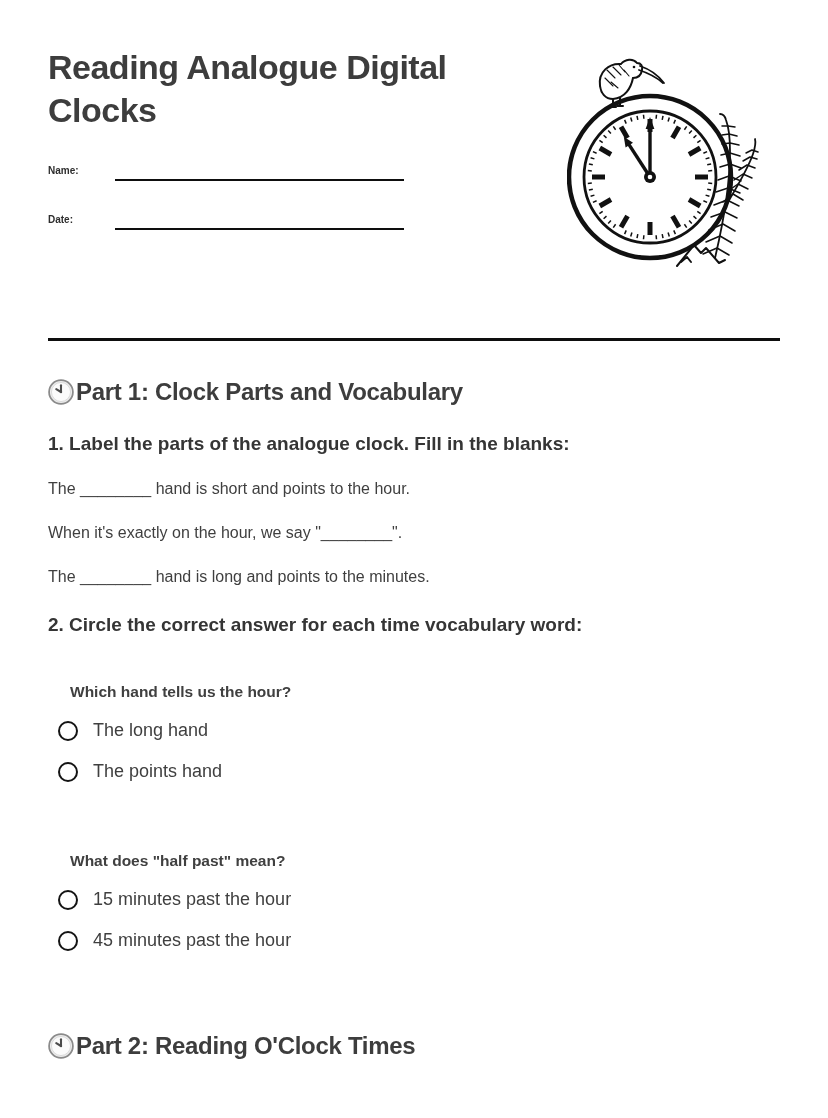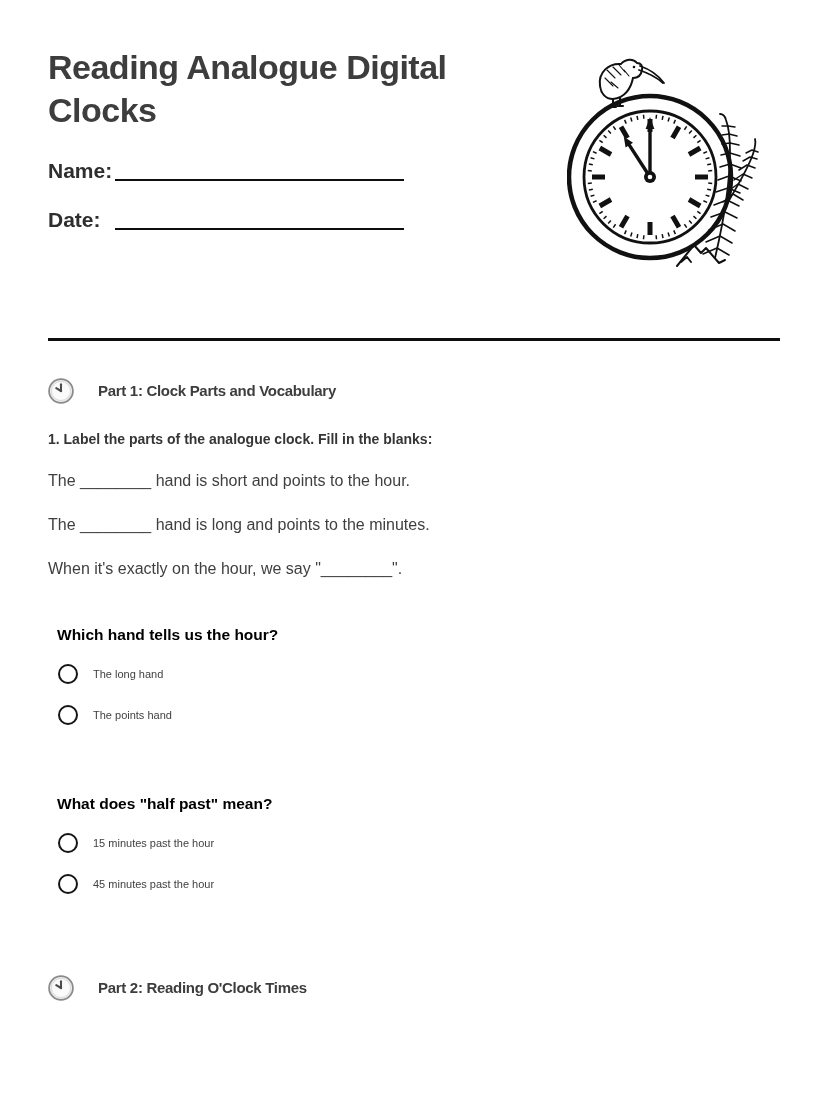--- a/index.html
+++ b/index.html
@@ -35,82 +35,82 @@
   .field-row {
     display: flex;
     align-items: flex-end;
     margin-top: 27px;
     height: 22px;
   }
   .field-row.date { }
   .field-label {
     width: 67px;
     font-weight: bold;
-    font-size: 21px;
+    font-size: 10px;
     color: #2e2e2e;
     line-height: 20px;
   }
   .field-line {
     width: 289px;
     height: 20px;
     border-bottom: 2px solid #0e0e0e;
   }
   .divider {
     margin-top: 108px;
     height: 3px;
     background: #0e0e0e;
   }
   h2.section-heading {
     display: flex;
     align-items: center;
-    gap: 24px;
+    gap: 2px;
     margin: 37px 0 0 0;
-    font-size: 15px;
+    font-size: 24px;
     letter-spacing: -0.3px;
     font-weight: bold;
     color: #3d3d3d;
   }
   h2.section-heading .emoji { width: 26px; height: 26px; flex: none; }
   .prompt {
     margin: 27px 0 0 0;
-    font-size: 14px;
+    font-size: 19px;
     font-weight: bold;
     color: #353535;
   }
   .blank-line {
     margin: 24px 0 0 0;
     font-size: 16px;
     line-height: 20px;
     color: #3f3f3f;
   }
   .q-block { margin-left: 9px; }
   .q-block.first { margin-top: 47px; }
   .q-block.second { margin-top: 69px; }
   .q-title {
-    margin: 0;
+    margin: 13px;
     font-size: 15.5px;
     font-weight: bold;
-    color: #000000;
+    color: #404040;
   }
   .option-row {
     display: flex;
     align-items: center;
     margin-top: 19px;
     height: 22px;
   }
   .radio {
     width: 16px; height: 16px;
     border: 2.6px solid #141414;
     border-radius: 50%;
     margin: 0 15px 0 1px;
     flex: none;
     background: #fff;
   }
   .option-label {
-    font-size: 11px;
+    font-size: 18px;
     color: #3f3f3f;
   }
   h2.part2 { margin-top: 80px; }
   svg { display: block; }
 </style>
 </head>
 <body>
 
 <div class="page">
 
@@ -256,23 +256,24 @@
   <h2 class="section-heading">
     <svg class="emoji" viewBox="0 0 24 24">
         <use href="#emoji-clock"></use>
       </svg>
     <span>Part 1: Clock Parts and Vocabulary</span>
   </h2>
 
   <p class="prompt">1. Label the parts of the analogue clock. Fill in the blanks:</p>
 
   <p class="blank-line">The ________ hand is short and points to the hour.</p>
+  <p class="blank-line">When it's exactly on the hour, we say "________".</p>
   <p class="blank-line">The ________ hand is long and points to the minutes.</p>
-  <p class="blank-line">When it's exactly on the hour, we say "________".</p>
-
+
+  <p class="prompt">2. Circle the correct answer for each time vocabulary word:</p>
 
   <div class="q-block first">
     <p class="q-title">Which hand tells us the hour?</p>
     <div class="option-row">
       <span class="radio"></span>
       <span class="option-label">The long hand</span>
     </div>
     <div class="option-row">
       <span class="radio"></span>
       <span class="option-label">The points hand</span>

